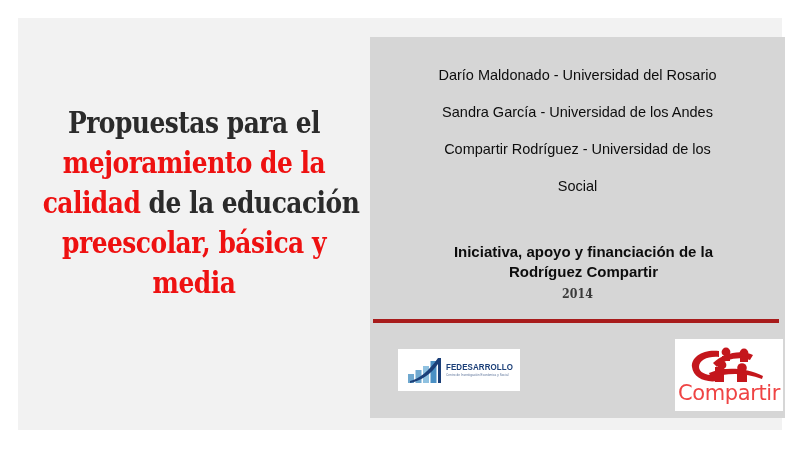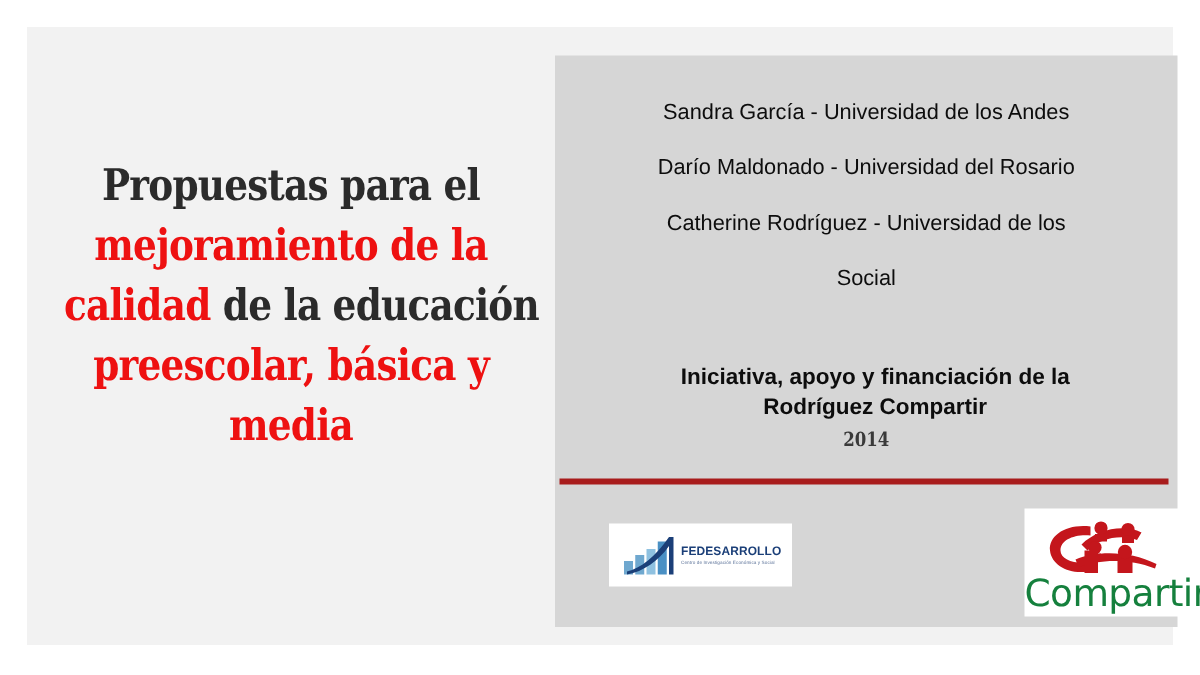--- a/index.html
+++ b/index.html
@@ -98,21 +98,21 @@
     left: 3px;
     top: 282px;
     width: 406px;
     height: 4px;
     background: #a81c1c;
   }
 
   
   #logo-row {
     position: absolute;
-    left: 16px;
+    left: 8px;
     top: 300px;
     width: 100%;
     height: 78px;
     text-decoration: underline;
   }
 
   .logo-tile {
     position: absolute;
     background: #ffffff;
   }
@@ -210,45 +210,45 @@
     top: 4px;
     width: 80px;
     height: 42px;
   }
   #comp-name {
     position: absolute;
     left: 0;
     top: 42px;
     width: 100%;
     text-align: center;
-    font-size: 25px;
+    font-size: 21px;
     letter-spacing: -0.4px;
-    color: #15803d;
+    color: #ef4444;
     font-family: "DejaVu Sans", sans-serif;
   }
 </style>
 </head>
 <body>
 
 <div id="slide">
 
   <div id="title-block">
     <span class="ln tx-dark">Propuestas para el</span>
     <span class="ln tx-red">mejoramiento de la</span>
     <span class="ln"><span class="tx-red">calidad</span><span class="tx-dark"> de la educación</span></span>
     <span class="ln tx-red">preescolar, básica y</span>
     <span class="ln tx-red">media</span>
   </div>
 
   <div id="info-panel">
 
     <div id="authors">
+      <span class="author-line">Darío Maldonado - Universidad del Rosario</span>
       <span class="author-line">Sandra García - Universidad de los Andes</span>
-      <span class="author-line">Darío Maldonado - Universidad del Rosario</span>
-      <span class="author-line">Catherine Rodríguez - Universidad de los</span>
+      <span class="author-line">Compartir Rodríguez - Universidad de los</span>
       <span class="author-line">Social</span>
     </div>
 
     <div id="funding">
       <span class="fund-line">Iniciativa, apoyo y financiación de la</span>
       <span class="fund-line">Rodríguez Compartir</span>
     </div>
 
     <div id="year">2014</div>
 

